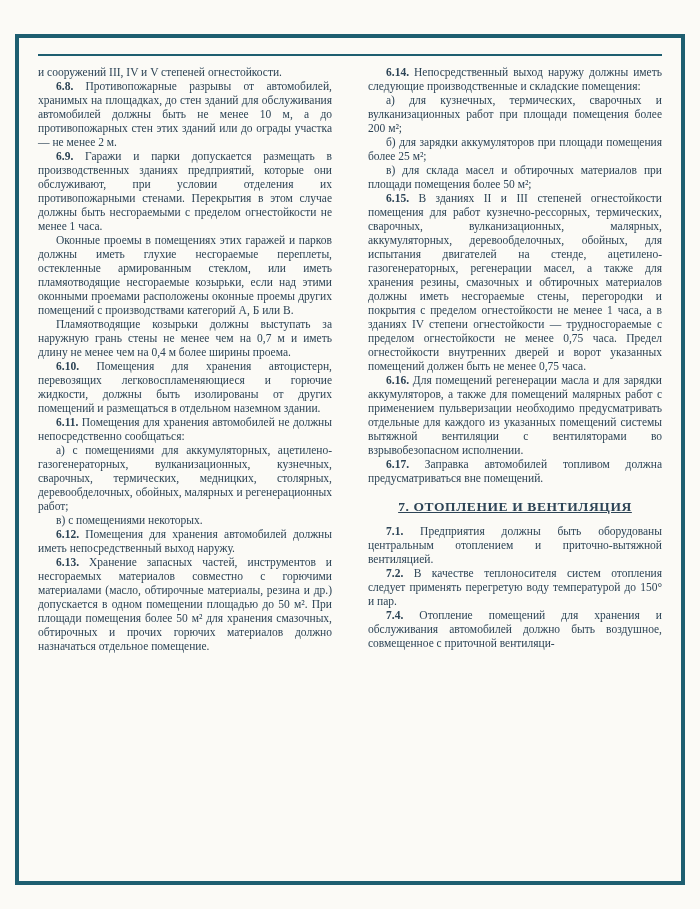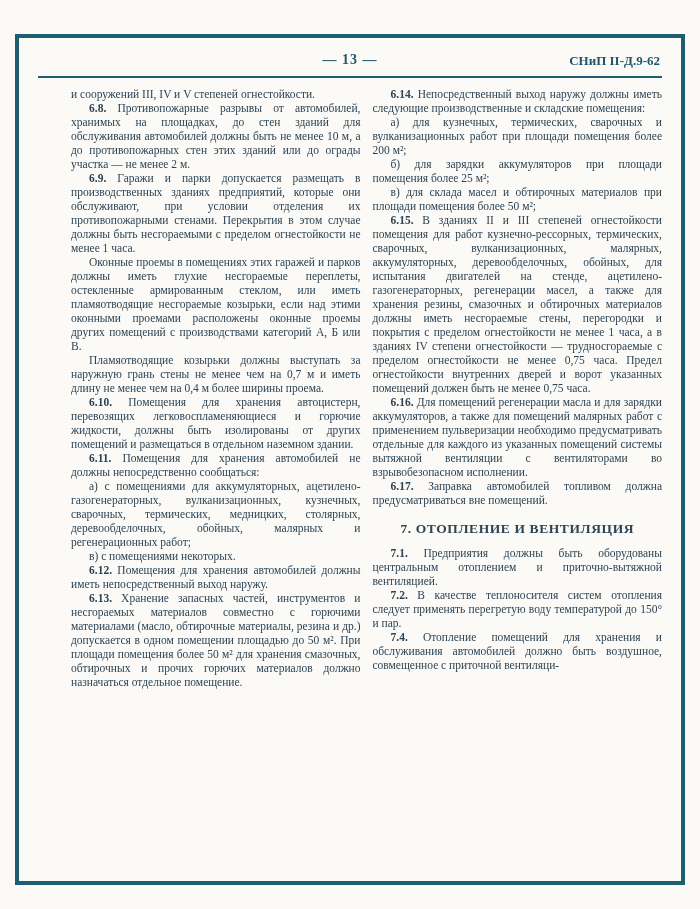--- a/index.html
+++ b/index.html
@@ -36,52 +36,49 @@
   }
   .doc-code {
     position: absolute; right: 2px; top: 3px;
     font-weight: bold; font-size: 13px;
     color: var(--color-header, #23566b);
   }
   .divider {
     border-top: 2px solid var(--color-frame, #1e5e70);
     margin: 4px 0 9px 0;
   }
-  .columns { display: flex; gap: 12px; margin-left: 33px; }
+  .columns { display: flex; gap: 36px; }
   .col {
     width: 50%;
     font-size: 11.5px;
     line-height: 14px;
     text-align: justify;
     hyphens: auto;
     -webkit-hyphens: auto;
   }
   .para { text-indent: 18px; }
   .para.noindent { text-indent: 0; }
   .para b.num { font-weight: bold; }
   .section-heading {
     font-size: 13.5px;
     font-weight: bold;
     text-align: center;
     text-indent: 0;
     letter-spacing: 0.6px;
     margin: 15px 0 10px 0;
     color: var(--color-ink, #2d4456);
+    text-decoration: underline;
   }
 </style>
 </head>
 <body>
 
 <div class="page" style="background: rgb(251, 250, 246);">
   <div class="frame"></div>
   <div class="content">
-    <div class="header-row">
-      <span class="page-number">— 13 —</span>
-      <span class="doc-code">СНиП II-Д.9-62</span>
-    </div>
     <div class="divider"></div>
     <div class="columns">
       <div class="col">
           <p class="para noindent">и сооружений III, IV и V степеней огнестойкости.</p>
           <p class="para"><b class="num">6.8. </b>Противопожарные разрывы от автомобилей, хранимых на площадках, до стен зданий для обслуживания автомобилей должны быть не менее 10 м, а до противопожарных стен этих зданий или до ограды участка — не менее 2 м.</p>
           <p class="para"><b class="num">6.9. </b>Гаражи и парки допускается размещать в производственных зданиях предприятий, которые они обслуживают, при условии отделения их противопожарными стенами. Перекрытия в этом случае должны быть несгораемыми с пределом огнестойкости не менее 1 часа.</p>
           <p class="para">Оконные проемы в помещениях этих гаражей и парков должны иметь глухие несгораемые переплеты, остекленные армированным стеклом, или иметь пламяотводящие несгораемые козырьки, если над этими оконными проемами расположены оконные проемы других помещений с производствами категорий А, Б или В.</p>
           <p class="para">Пламяотводящие козырьки должны выступать за наружную грань стены не менее чем на 0,7 м и иметь длину не менее чем на 0,4 м более ширины проема.</p>
           <p class="para"><b class="num">6.10. </b>Помещения для хранения автоцистерн, перевозящих легковоспламеняющиеся и горючие жидкости, должны быть изолированы от других помещений и размещаться в отдельном наземном здании.</p>
           <p class="para"><b class="num">6.11. </b>Помещения для хранения автомобилей не должны непосредственно сообщаться:</p>

